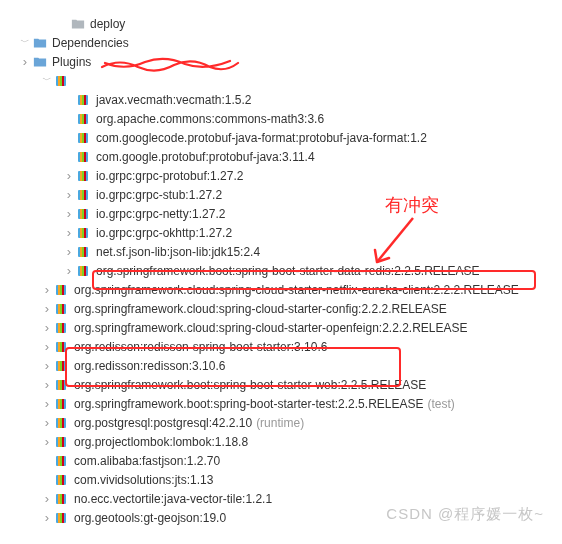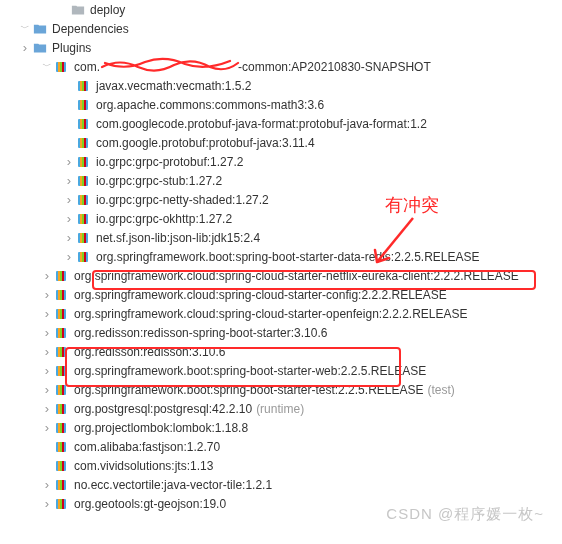--- a/index.html
+++ b/index.html
@@ -6,21 +6,21 @@
     body {
       font-family: "Segoe UI", Arial, sans-serif;
       font-size: 12px;
       color: #333;
       background: #fff;
       width: 562px;
       height: 544px;
       overflow: hidden;
       position: relative;
     }
-    .tree { padding: 0 0; }
+    .tree { padding: 14px 0; }
     .row {
       display: flex;
       align-items: center;
       height: 19px;
       white-space: nowrap;
       padding-right: 4px;
     }
     .indent { display: inline-block; }
     .arrow {
       width: 14px;
@@ -123,21 +123,20 @@
           <path fill="#6aa5d8" d="M1 3h5l1 1h8v9H1z"></path>
         </svg>
     </span>
     <span class="label">Plugins</span>
   </div>
 
   <div class="row">
     <span class="indent" style="width:40px"></span>
     <span class="arrow open"></span>
     <span class="icon lib-icon"></span>
-    <span class="label"><span>com.</span><span style="visibility:hidden">xxxxxxxxxxxxxxxxxxxxxxx</span><span>-common:AP20210830-SNAPSHOT</span></span>
   </div>
 
   <div id="deep-items">
       <div class="row">
         <span class="indent" style="width:62px"></span>
         <span class="arrow none"></span>
         <span class="icon lib-icon"></span>
         <span class="label">javax.vecmath:vecmath:1.5.2</span>
       </div>
       <div class="row">
@@ -167,21 +166,21 @@
       <div class="row">
         <span class="indent" style="width:62px"></span>
         <span class="arrow closed"></span>
         <span class="icon lib-icon"></span>
         <span class="label">io.grpc:grpc-stub:1.27.2</span>
       </div>
       <div class="row">
         <span class="indent" style="width:62px"></span>
         <span class="arrow closed"></span>
         <span class="icon lib-icon"></span>
-        <span class="label">io.grpc:grpc-netty-shaded:1.27.2</span>
+        <span class="label">io.grpc:grpc-netty:1.27.2</span>
       </div>
       <div class="row">
         <span class="indent" style="width:62px"></span>
         <span class="arrow closed"></span>
         <span class="icon lib-icon"></span>
         <span class="label">io.grpc:grpc-okhttp:1.27.2</span>
       </div>
       <div class="row">
         <span class="indent" style="width:62px"></span>
         <span class="arrow closed"></span>

